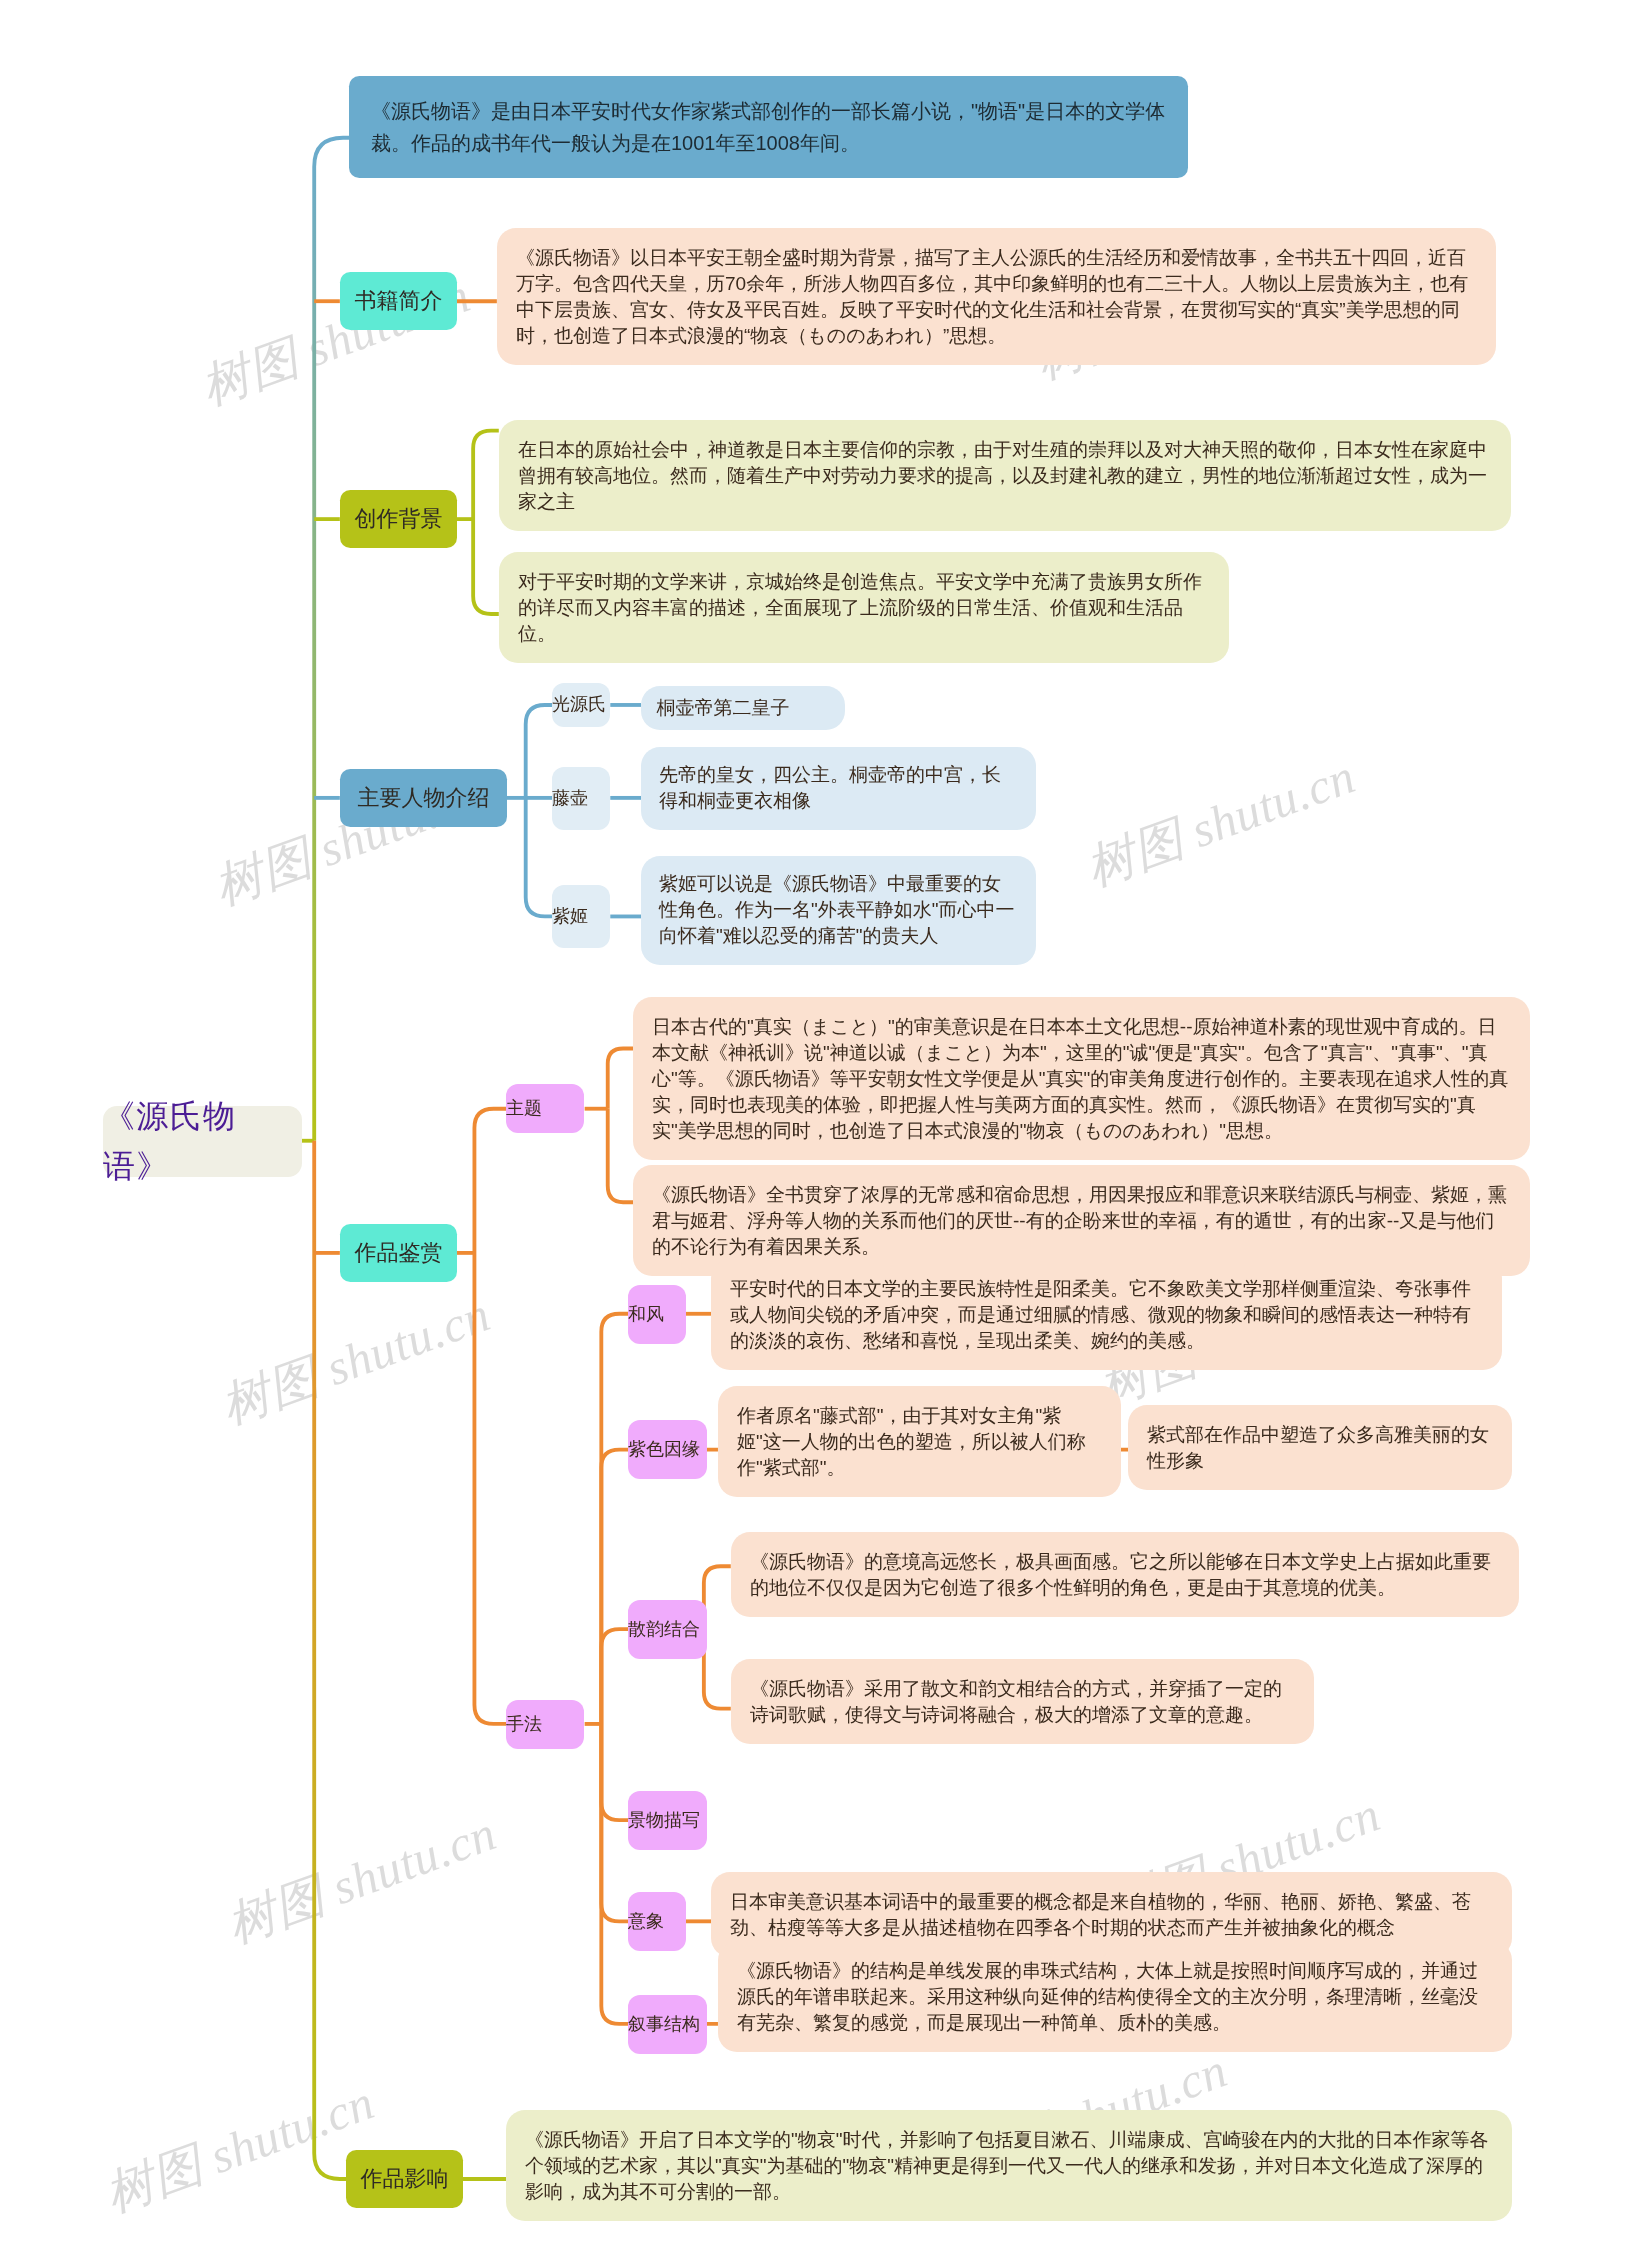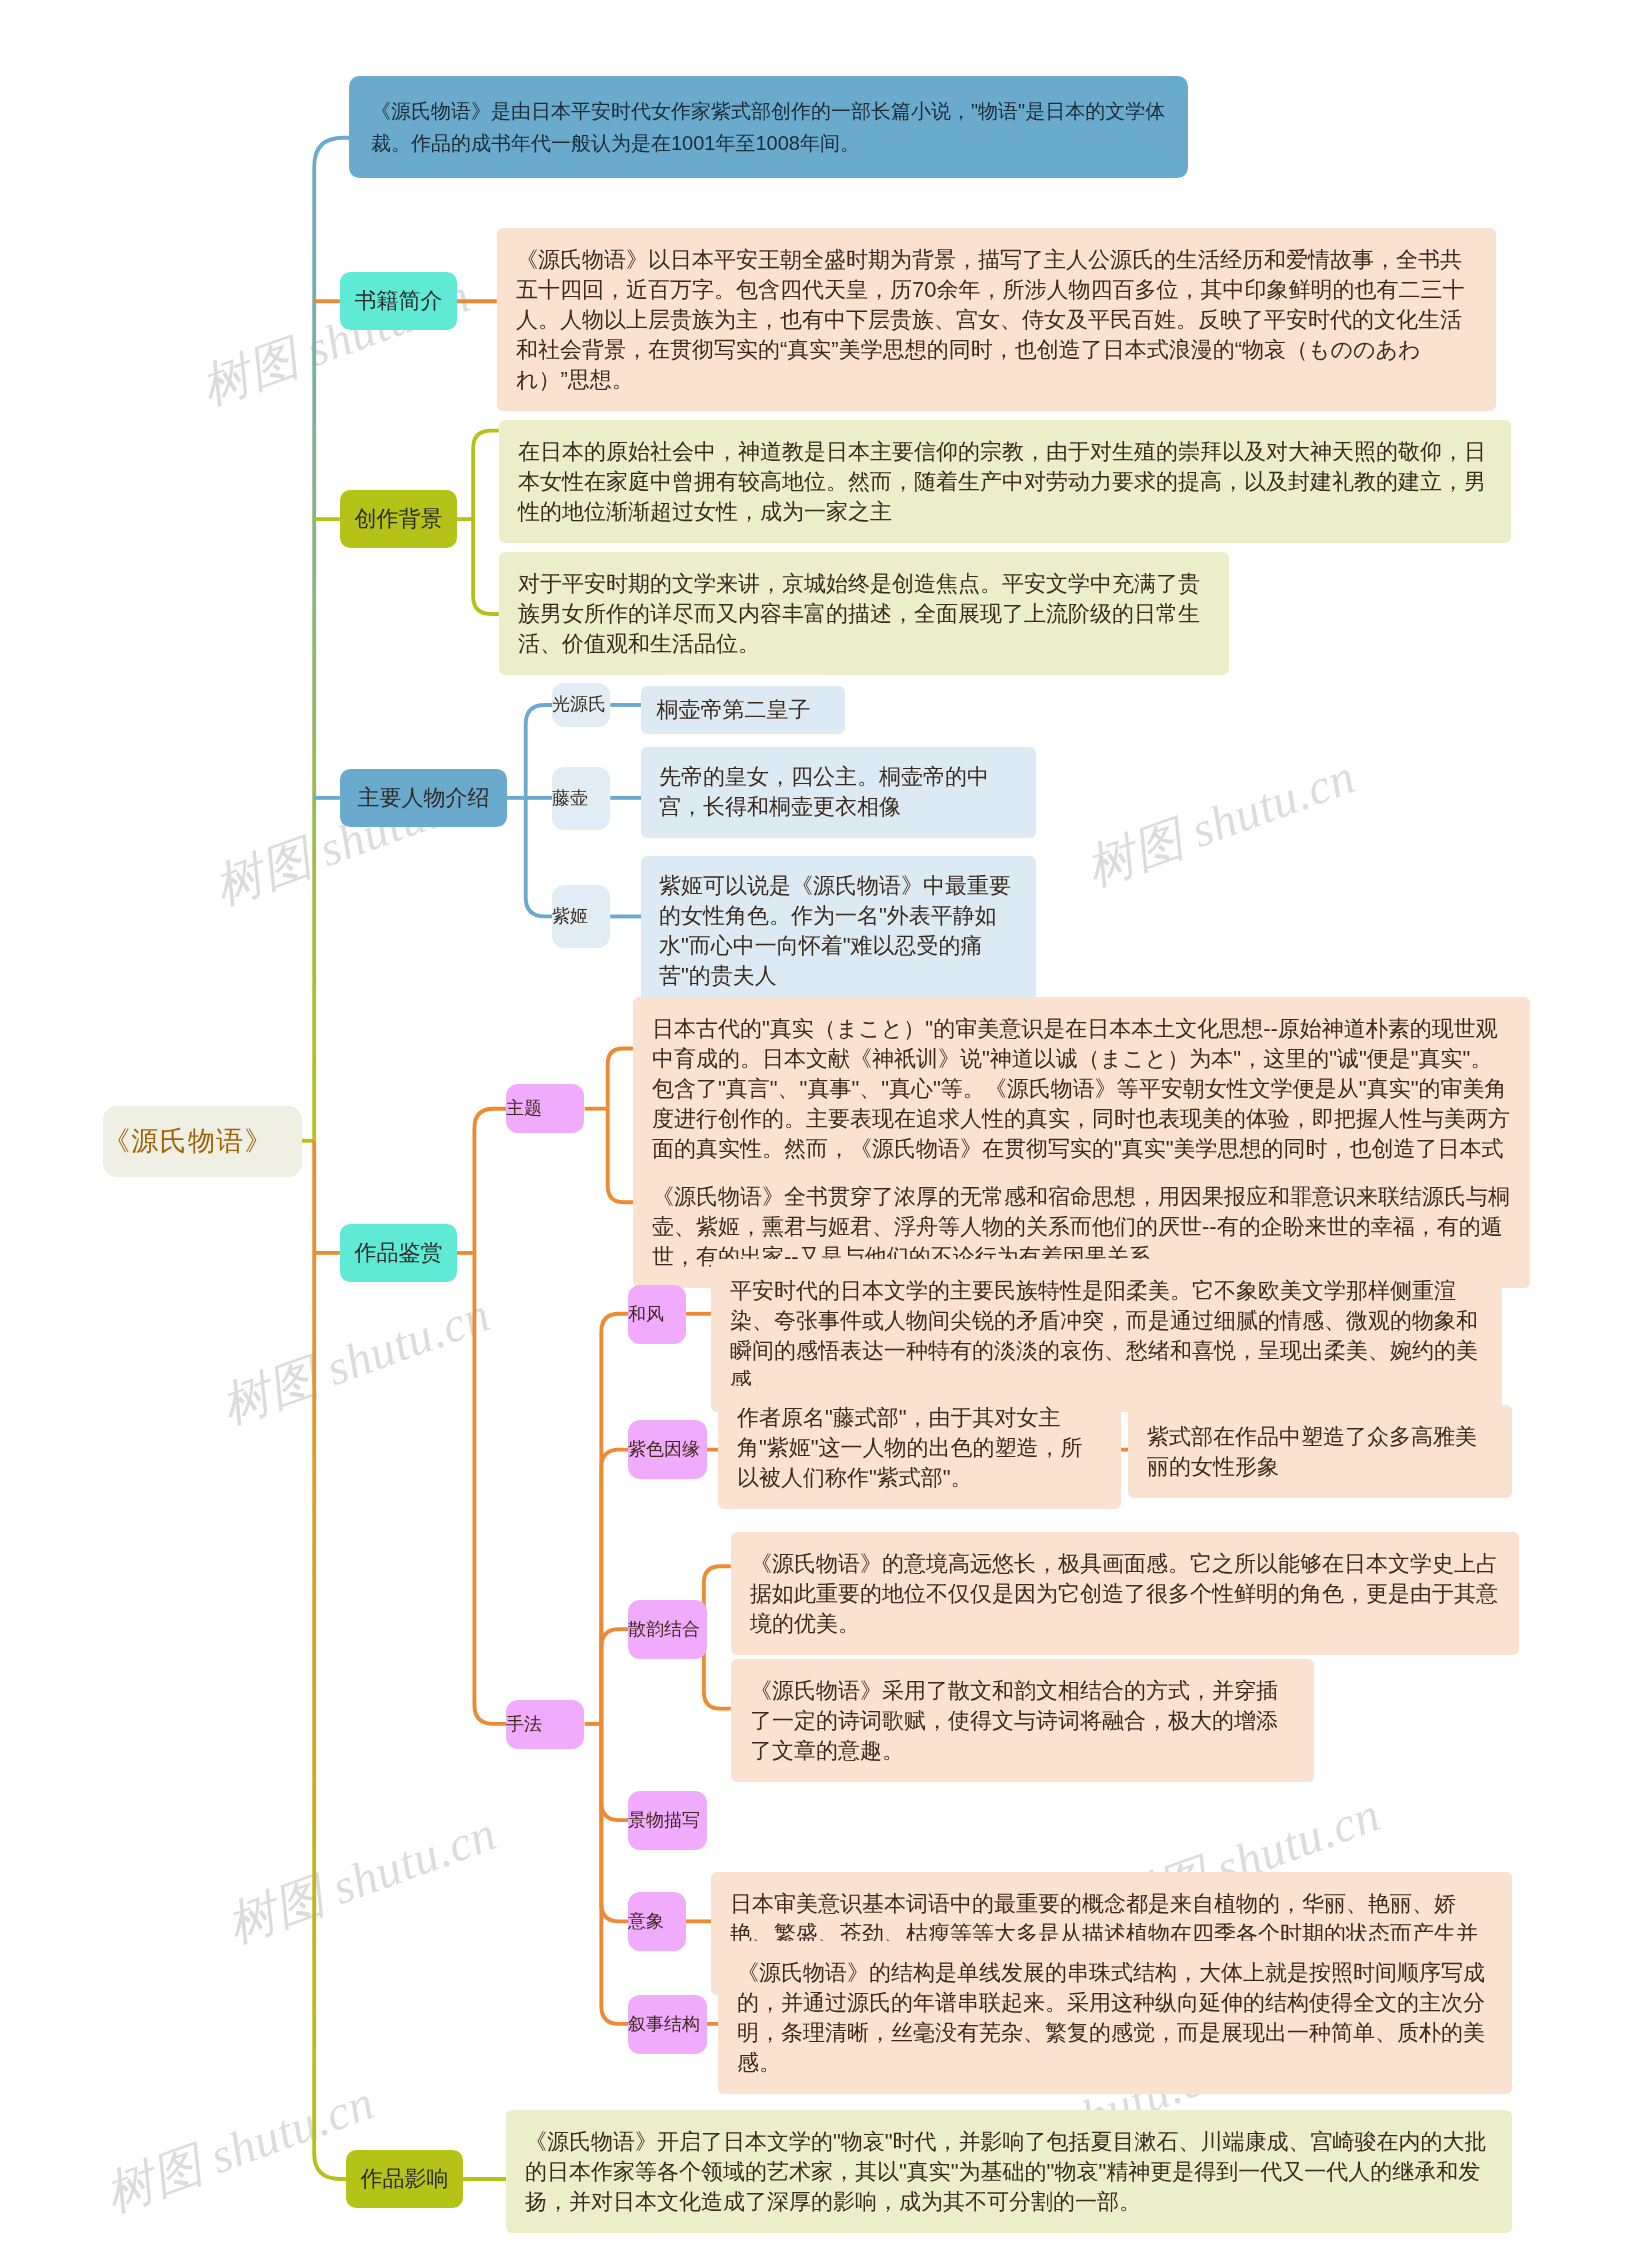--- a/index.html
+++ b/index.html
@@ -22,39 +22,39 @@
   
   .node{
     position:absolute;box-sizing:border-box;
     border-radius:11.5px;
     color:#3a2a1d;
     display:flex;align-items:center;
     line-height:1.55;
   }
   .root{
     background:#f0efe4;border-radius:14px;
-    font-size:27px;color:#a16207;
-    justify-content:flex-start;letter-spacing:1.3px;
+    font-size:32px;color:#4c1d95;
+    justify-content:flex-end;letter-spacing:1.3px;
   }
   .branch{
     justify-content:center;font-size:22px;color:#2e2a24;
     border-radius:10.3px;text-align:center;
   }
   .branch.orange{background:#5eead4;}
   .branch.green{background:#b5c218;}
   .branch.blue{background:#6aabcd;}
   .sub{
     justify-content:flex-start;font-size:18px;border-radius:12px;
     text-align:center;color:#3a2a1d;
   }
   .sub.peach{background:#f0abfc;}
   .sub.ltblue{background:#e1edf5;}
   .leaf{
-    display:block;padding:16.7px 19px;font-size:22px;
-    border-radius:6px;color:#3a2a1d;
+    display:block;padding:16.7px 19px;font-size:19px;
+    border-radius:19px;color:#3a2a1d;
   }
   .leaf.peach{background:#fbe1d0;}
   .leaf.khaki{background:#eceeca;}
   .leaf.blue{
     background:#6aabcd;color:#1d2b33;font-size:20px;
     padding:19px 22px;border-radius:10.3px;line-height:1.6;
   }
   .leaf.sky{background:#dceaf4;}
 </style>
 </head>

